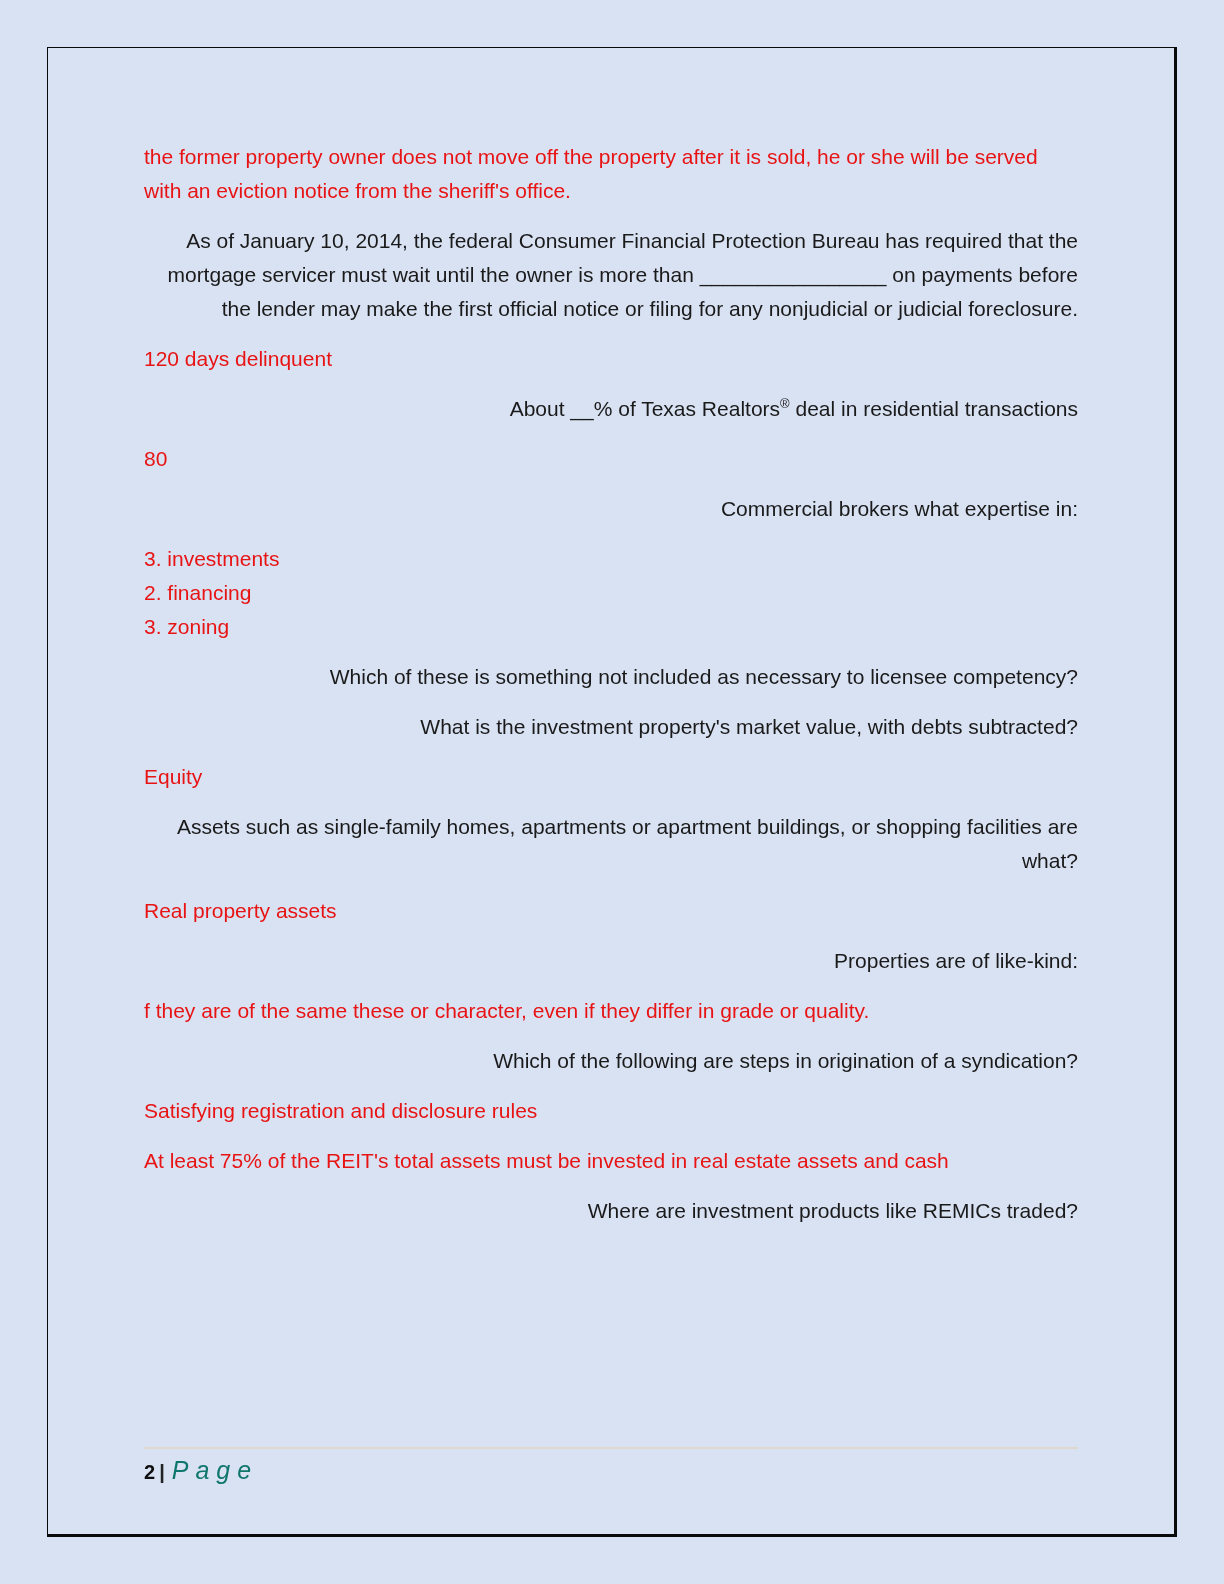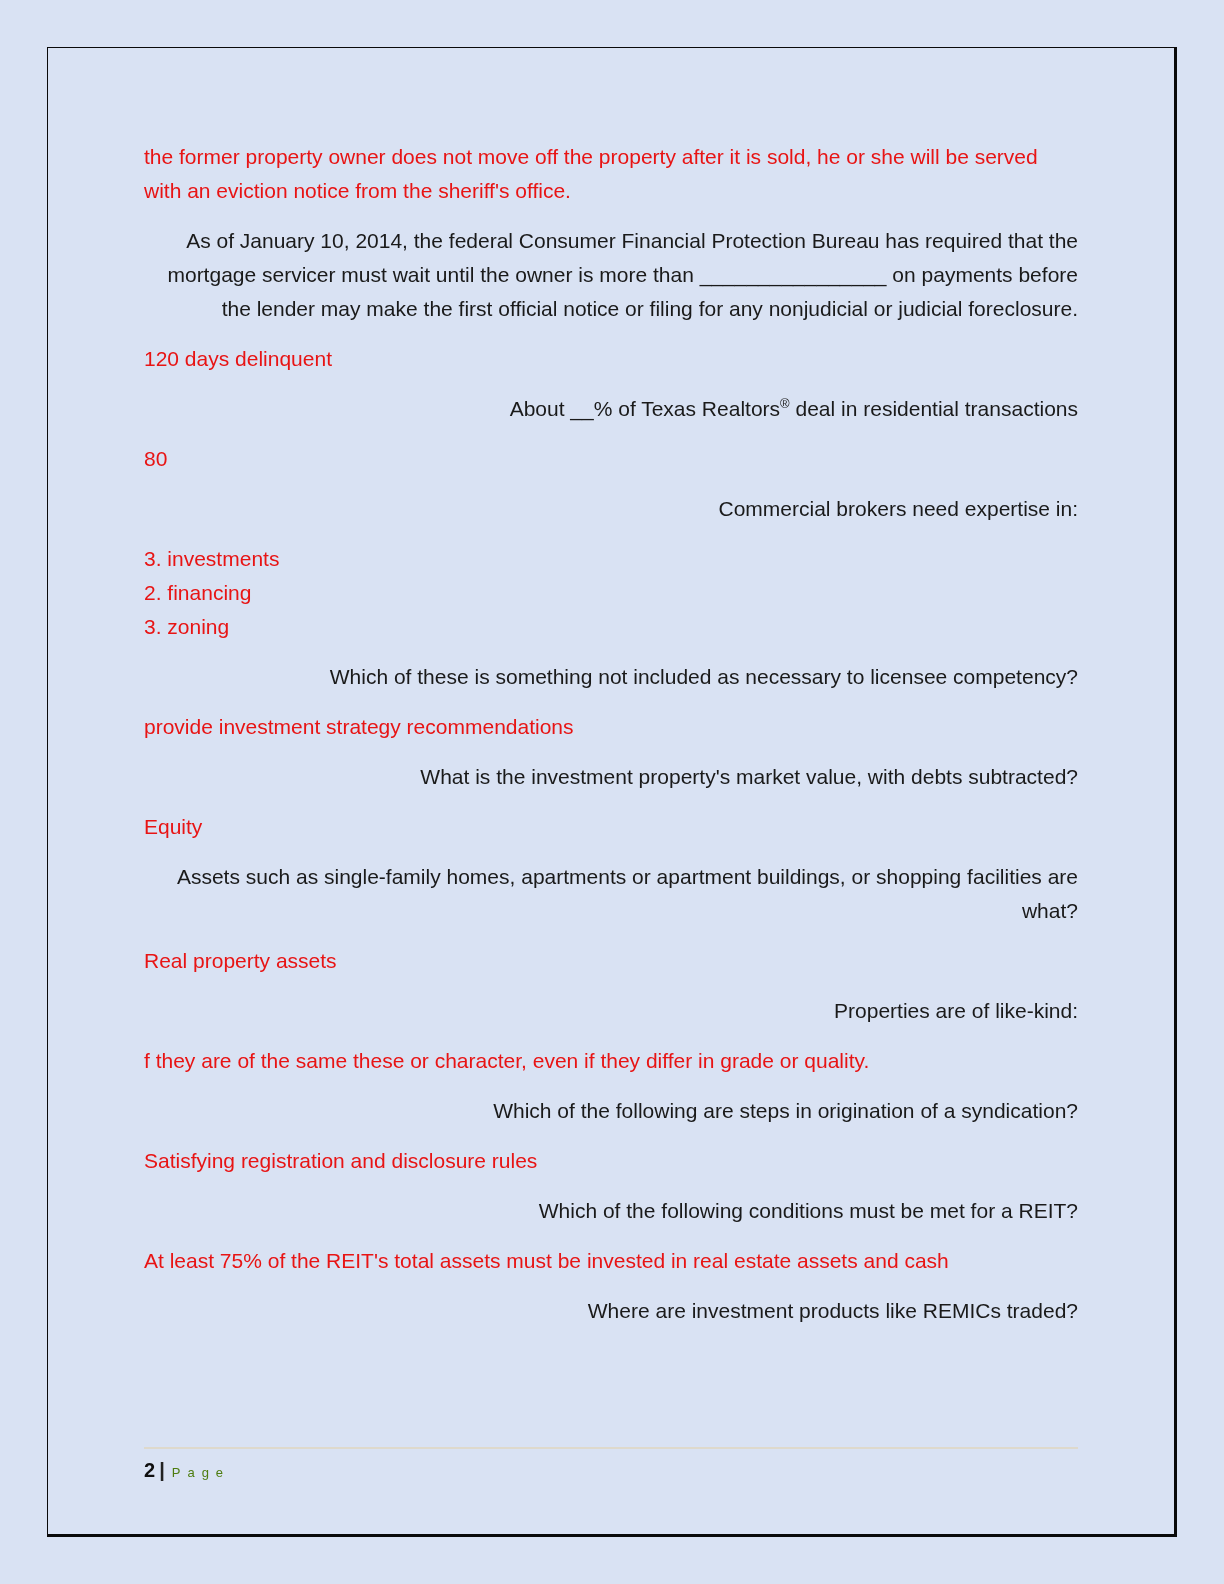--- a/index.html
+++ b/index.html
@@ -52,66 +52,64 @@
     background: #ded9cc;
   }
   .footer-text {
     margin-top: 9px;
     font-size: 20px;
     line-height: 24px;
     color: #1a1a1a;
   }
   .pg-num { font-weight: bold; color: #0f0f0f; }
   .pg-sep { font-weight: bold; color: #222222; margin: 0 7px 0 4px; }
-  .pg-label { color: #4d7c0f; letter-spacing: 7px; font-size: 13px; }
+  .pg-label { color: #0f766e; letter-spacing: 7px; font-size: 25px; font-style: italic; }
 </style>
 </head>
 <body>
 
 <div class="page">
   <div class="frame">
     <div class="content">
 
       <p class="a">the former property owner does not move off the property after it is sold, he or she will be served with an eviction notice from the sheriff's office.</p>
 
       <p class="q">As of January 10, 2014, the federal Consumer Financial Protection Bureau has required that the mortgage servicer must wait until the owner is more than ________________ on payments before the lender may make the first official notice or filing for any nonjudicial or judicial foreclosure.</p>
 
       <p class="a">120 days delinquent</p>
 
       <p class="q"><span>About __% of Texas Realtors</span><sup>®</sup><span> deal in residential transactions</span></p>
 
       <p class="a">80</p>
 
-      <p class="q">Commercial brokers need expertise in:</p>
+      <p class="q">Commercial brokers what expertise in:</p>
 
       <p class="a tight">3. investments</p>
       <p class="a tight">2. financing</p>
       <p class="a">3. zoning</p>
 
       <p class="q">Which of these is something not included as necessary to licensee competency?</p>
 
-      <p class="a">provide investment strategy recommendations</p>
 
       <p class="q">What is the investment property's market value, with debts subtracted?</p>
 
       <p class="a">Equity</p>
 
       <p class="q">Assets such as single-family homes, apartments or apartment buildings, or shopping facilities are what?</p>
 
       <p class="a">Real property assets</p>
 
       <p class="q">Properties are of like-kind:</p>
 
       <p class="a">f they are of the same these or character, even if they differ in grade or quality.</p>
 
       <p class="q">Which of the following are steps in origination of a syndication?</p>
 
       <p class="a">Satisfying registration and disclosure rules</p>
 
-      <p class="q">Which of the following conditions must be met for a REIT?</p>
 
       <p class="a">At least 75% of the REIT's total assets must be invested in real estate assets and cash</p>
 
       <p class="q">Where are investment products like REMICs traded?</p>
 
 
     </div>
 
     <div class="footer">
       <div class="footer-rule"></div>

